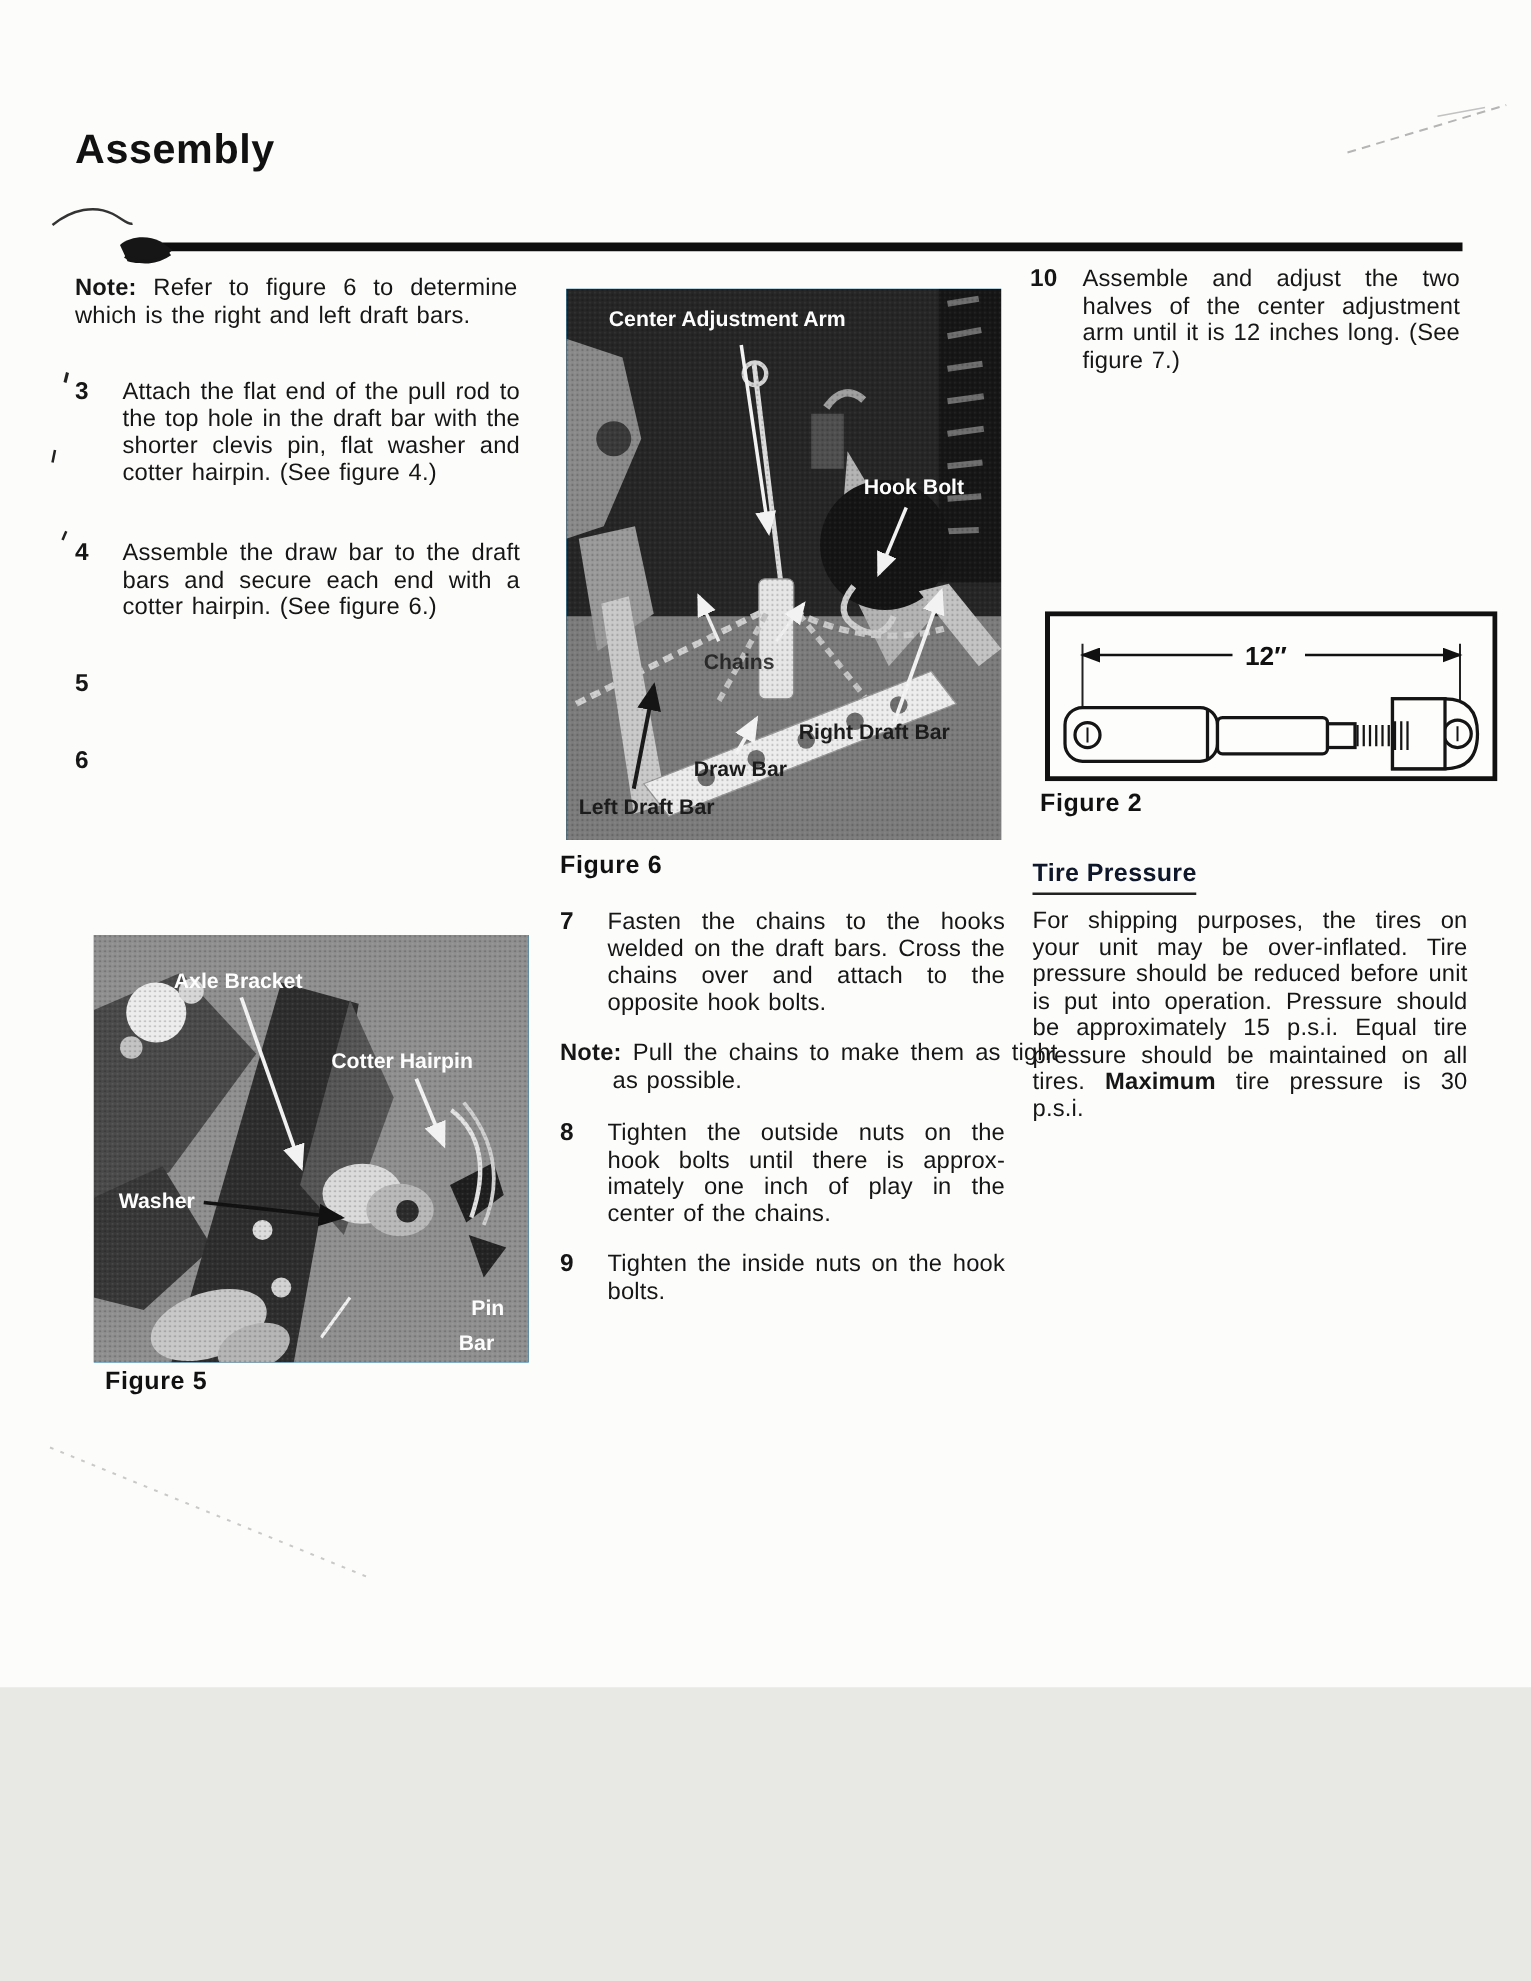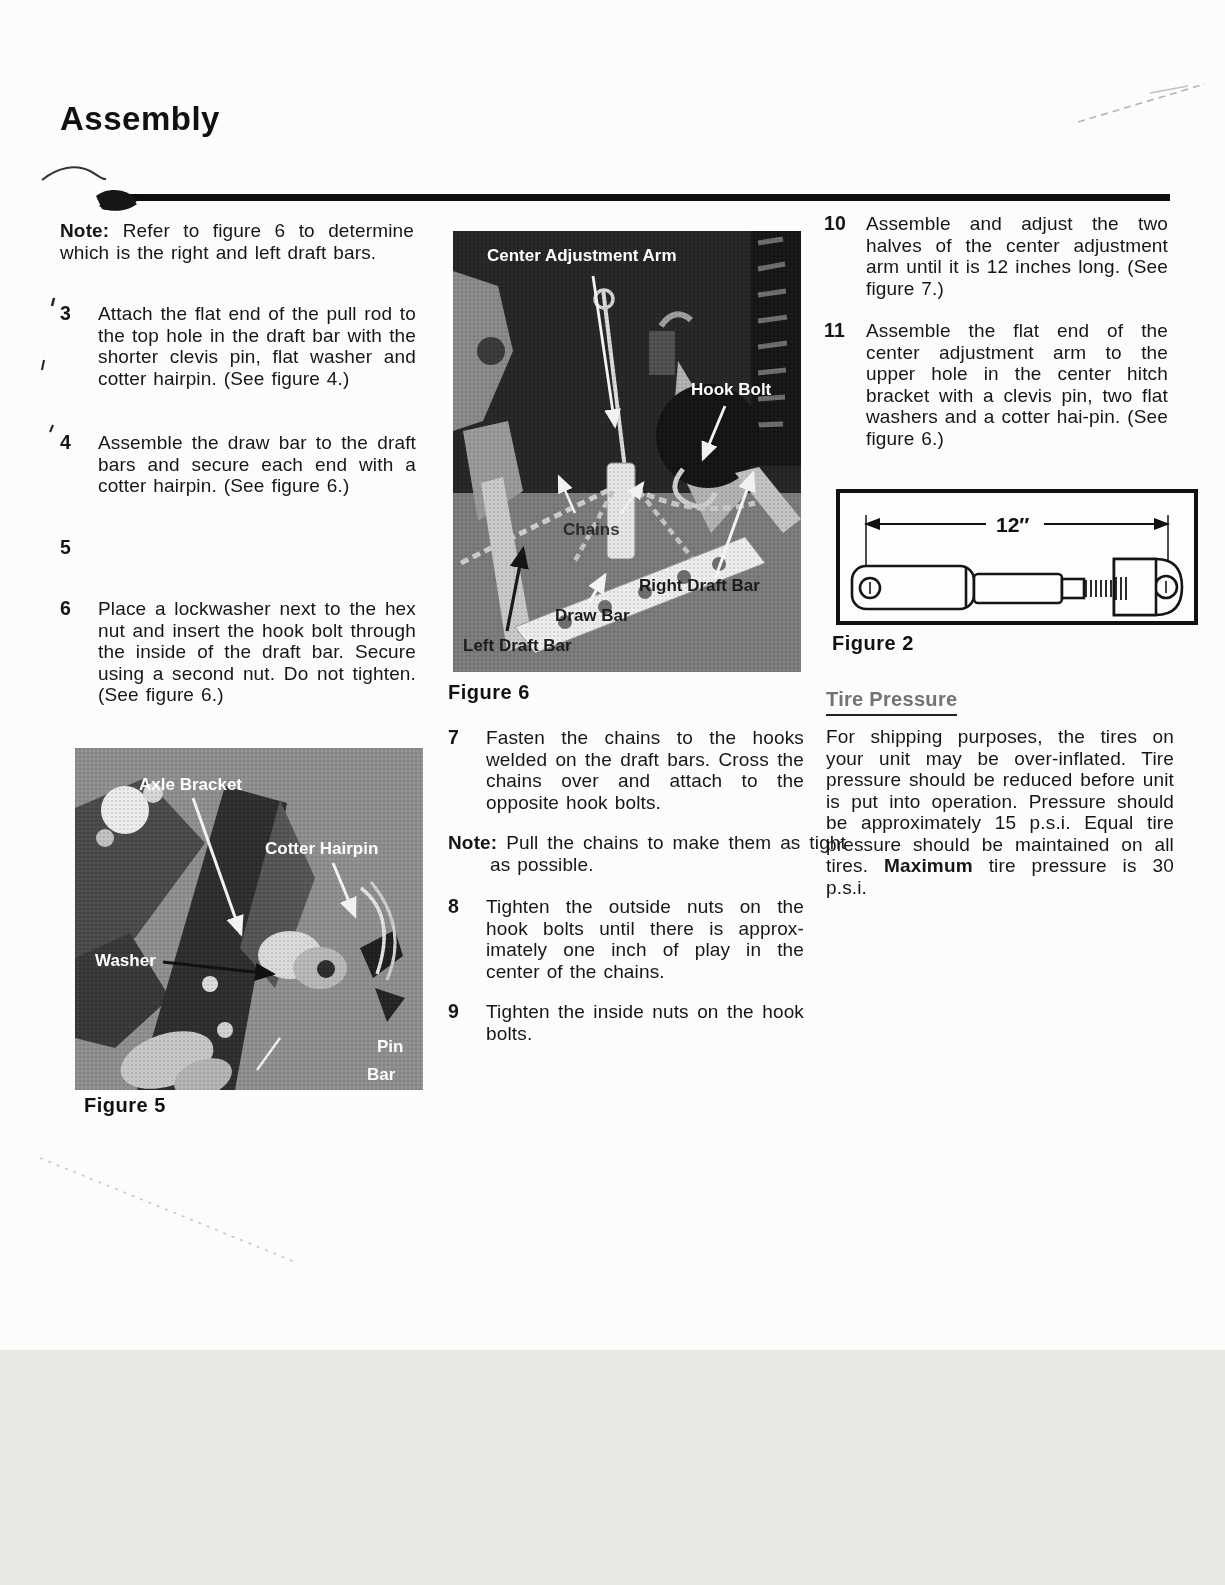--- a/index.html
+++ b/index.html
@@ -27,21 +27,21 @@
     font-weight:bold;flex:0 0 38px;font-size:19.5px;
   }
   .step .txt{flex:1;}
   .note-hang{padding-left:42px;text-indent:-42px;}
   .caption{font-size:20px;font-weight:bold;letter-spacing:0.5px;color:#111;}
   .photo{
     overflow:hidden;
     background:#0369a1;
   }
   .tp-heading{
-    font-size:20px;font-weight:bold;color:#737373;
+    font-size:20px;font-weight:bold;color:#0f172a;
     border-bottom:2px solid #222;padding-bottom:3px;
     display:inline-block;letter-spacing:0.3px;
   }
   .pagenum{font-size:21px;font-weight:bold;color:#111;}
   .blue-line{background:#2222bb;height:3px;}
   .blue-corner{background:#2233aa;width:10px;height:9px;}
   svg text{font-family:"Liberation Sans",sans-serif;}
   .phlabel{font-weight:bold;font-size:17px;}
 </style>
 </head>
@@ -82,21 +82,20 @@
     <span class="num">4</span>
     <span class="txt">Assemble the draw bar to the draft bars and secure each end with a cotter hairpin. (See figure 6.)</span>
   </div>
 
   <div class="abs body-text step" style="left:60px;top:537px;width:356px;">
     <span class="num">5</span>
   </div>
 
   <div class="abs body-text step" style="left:60px;top:598px;width:356px;">
     <span class="num">6</span>
-    <span class="txt">Place a lockwasher next to the hex nut and insert the hook bolt through the inside of the draft bar. Secure using a second nut. Do not tighten. (See figure 6.)</span>
   </div>
 
   <div class="abs photo" style="left:75px;top:748px;width:348px;height:342px;">
     <svg width="348" height="342" viewBox="0 0 348 342">
       <defs>
         <pattern id="ht5" width="4" height="4" patternUnits="userSpaceOnUse">
           <circle cx="1" cy="1" r="0.8" fill="#000" opacity="0.22"></circle>
           <circle cx="3" cy="3" r="0.7" fill="#fff" opacity="0.10"></circle>
         </pattern>
         <marker id="aw5" markerWidth="8" markerHeight="8" refX="6" refY="3" orient="auto">
@@ -226,24 +225,20 @@
   <div class="abs body-text step" style="left:448px;top:1001px;width:356px;">
     <span class="num">9</span>
     <span class="txt">Tighten the inside nuts on the hook bolts.</span>
   </div>
 
   <div class="abs body-text step" style="left:824px;top:213px;width:344px;">
     <span class="num" style="flex-basis:42px">10</span>
     <span class="txt">Assemble and adjust the two halves of the center adjustment arm until it is 12 inches long. (See figure 7.)</span>
   </div>
 
-  <div class="abs body-text step" style="left:824px;top:320px;width:344px;">
-    <span class="num" style="flex-basis:42px">11</span>
-    <span class="txt">Assemble the flat end of the center adjustment arm to the upper hole in the center hitch bracket with a clevis pin, two flat washers and a cotter hai-pin. (See figure 6.)</span>
-  </div>
 
   <div class="abs" style="left:836px;top:489px;width:362px;height:136px;">
     <svg width="362" height="136" viewBox="0 0 362 136">
       <defs>
         <marker id="dimL" markerWidth="10" markerHeight="8" refX="1" refY="3" orient="auto">
           <path d="M8,0 L0,3 L8,6 Z" fill="#111"></path>
         </marker>
         <marker id="dimR" markerWidth="10" markerHeight="8" refX="7" refY="3" orient="auto">
           <path d="M0,0 L8,3 L0,6 Z" fill="#111"></path>
         </marker>

